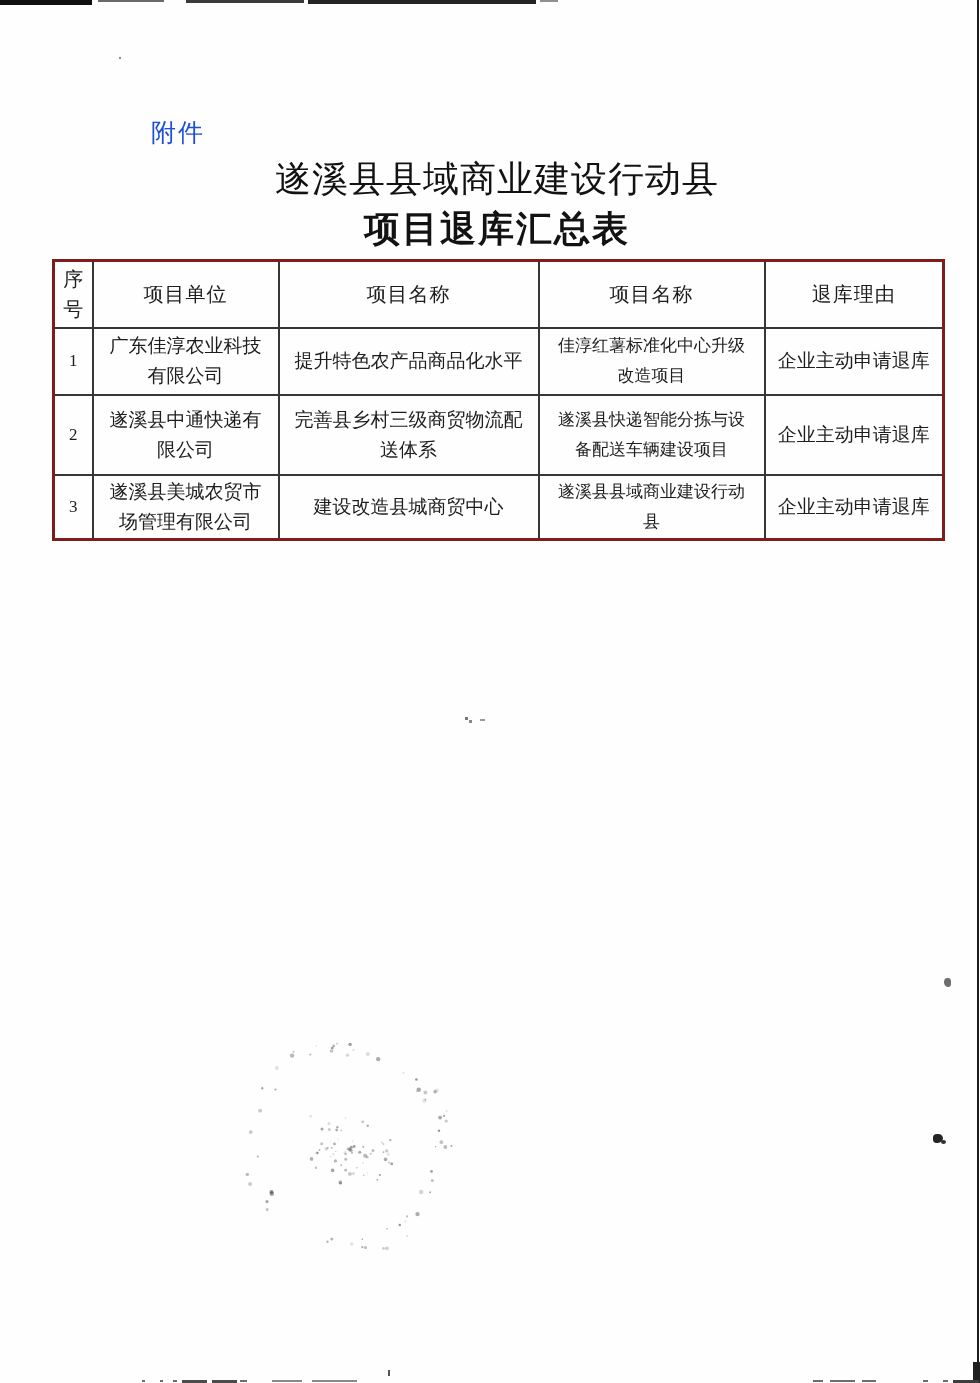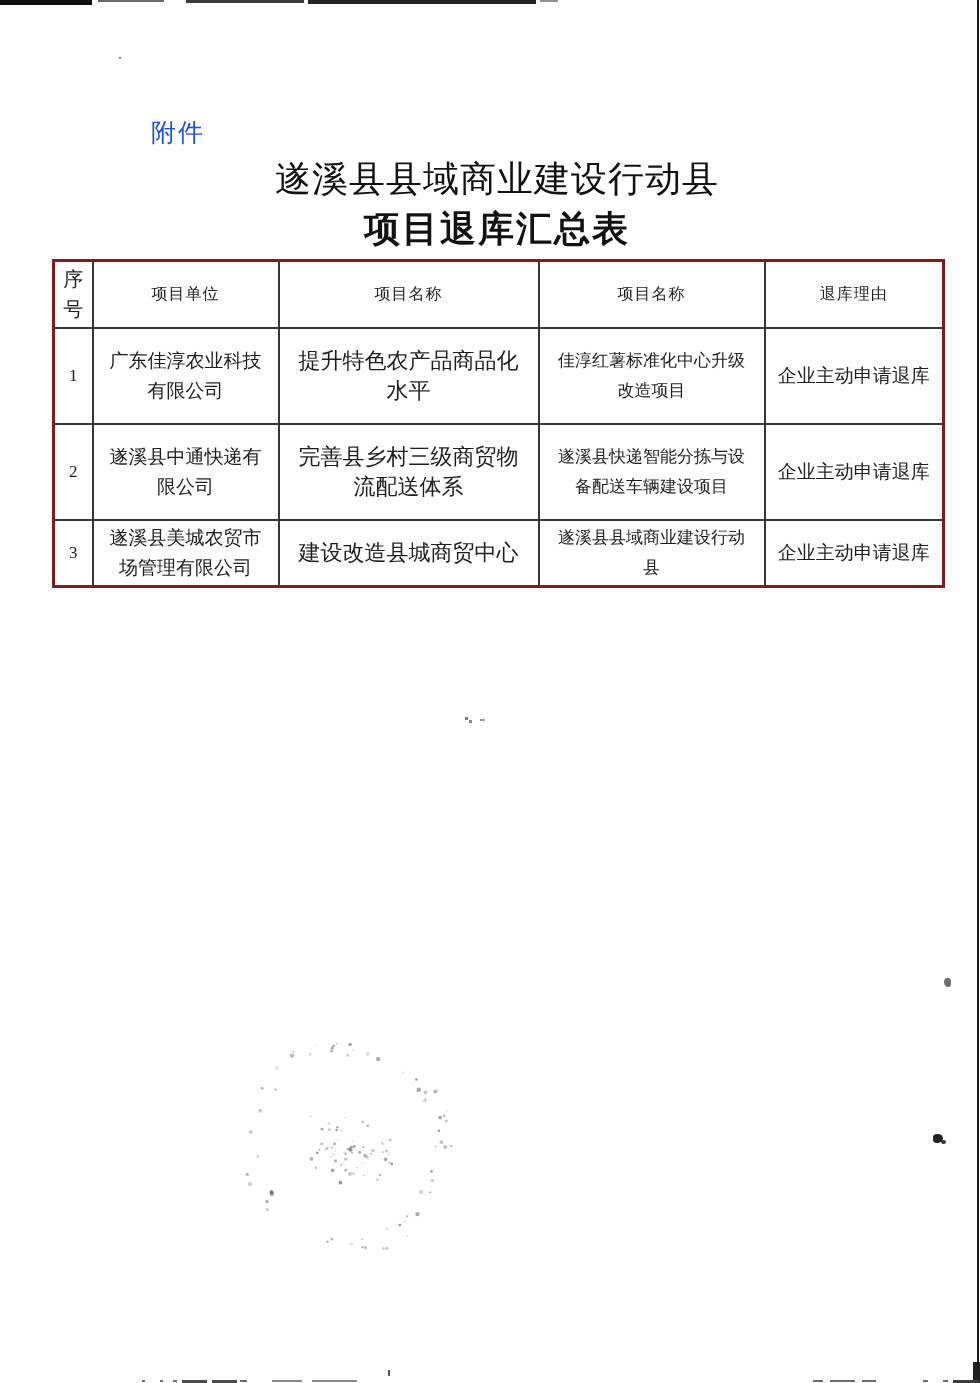--- a/index.html
+++ b/index.html
@@ -28,28 +28,28 @@
     background:transparent;
   }
   table.summary th, table.summary td{
     border:2px solid #363636;
     text-align:center;vertical-align:middle;
     font-weight:normal;color:#1d1d1d;
     line-height:30px;overflow:hidden;
   }
   table.summary{border:3px solid #7f1d1d;}
   th.h-serial{width:39px;font-size:20px;line-height:26px;padding:0 8px;}
-  th.h-col{font-size:16px;letter-spacing:1px;}
+  th.h-col{font-size:20px;letter-spacing:1px;}
   tr.hdr{height:67px;}
   tr.r1{height:67px;}
   tr.r2{height:65px;}
   tr.r3{height:62px;}
   td.c-serial{font-size:17px;}
   td.c-unit{font-size:19px;padding:0 12px;}
-  td.c-direction{font-size:22px;padding:17px 10px;}
+  td.c-direction{font-size:19px;padding:9px 10px;}
   td.c-project{font-size:17px;padding:1px 12px;}
   td.c-reason{font-size:19px;padding:8px 8px;white-space:nowrap;}
 
   
   .art{position:absolute;pointer-events:none;}
   .edge-top-1{left:0;top:0;width:92px;height:5px;background:#101010;}
   .edge-top-2{left:98px;top:0;width:66px;height:2px;background:#6a6a6a;}
   .edge-top-3{left:186px;top:0;width:118px;height:3px;background:#3a3a3a;}
   .edge-top-4{left:308px;top:0;width:228px;height:4px;background:#242424;}
   .edge-top-5{left:540px;top:0;width:18px;height:2px;background:#909090;}

